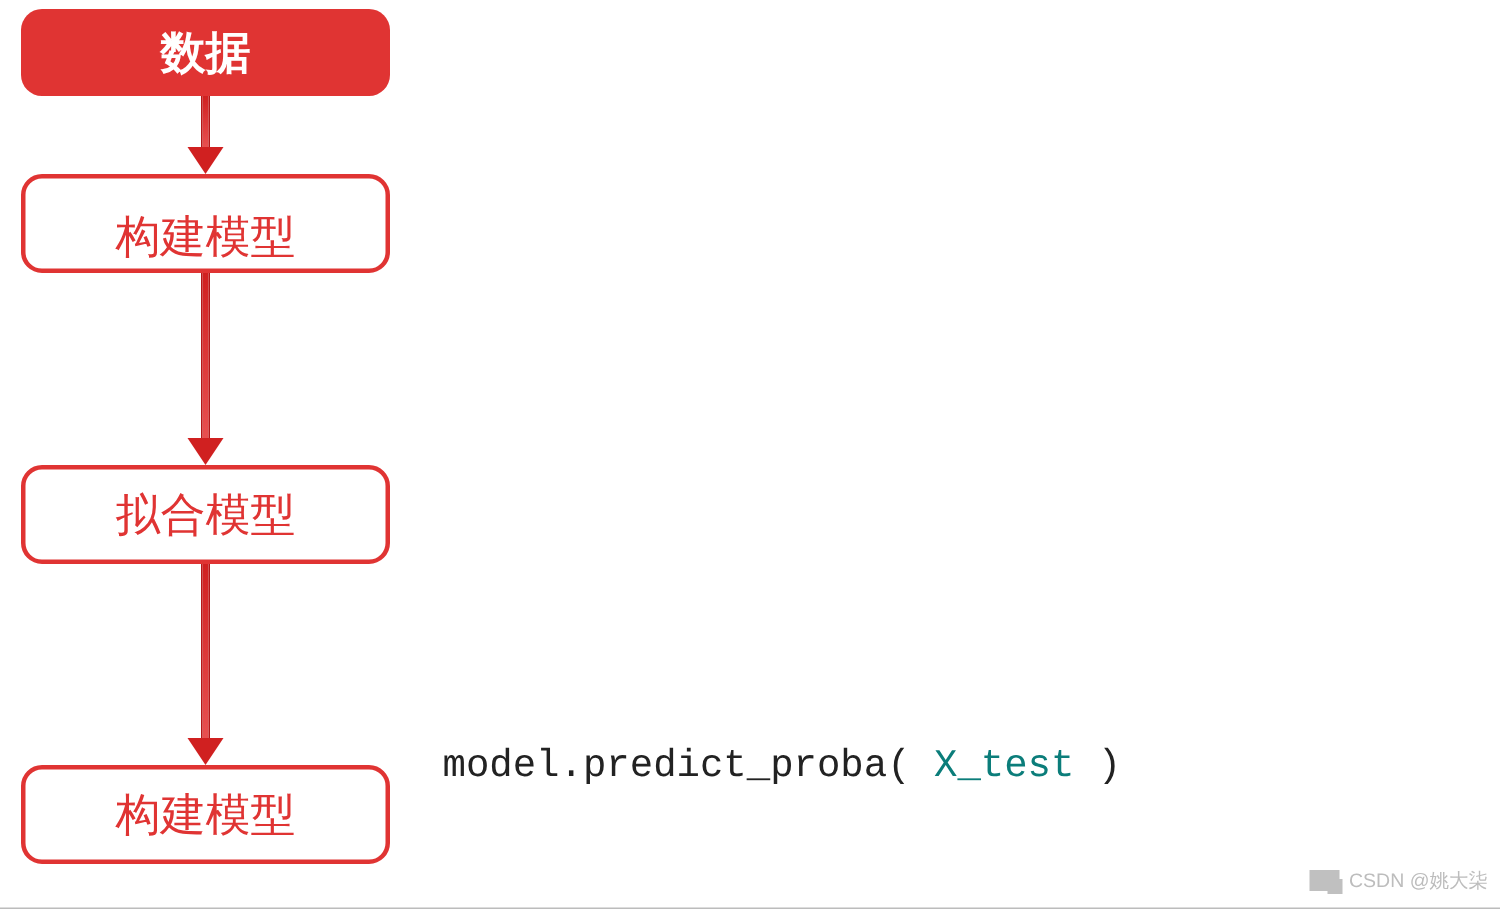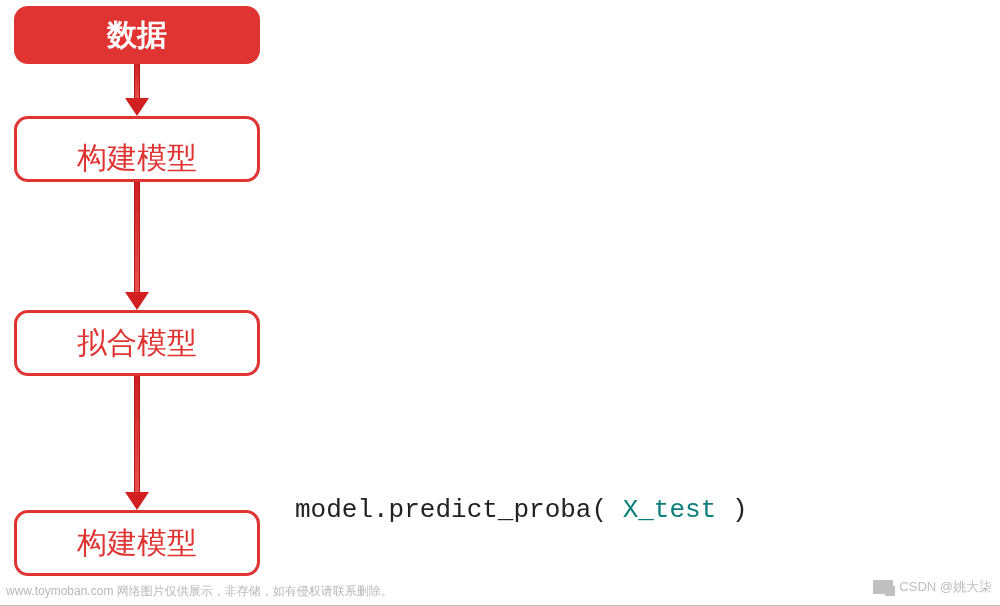--- a/index.html
+++ b/index.html
@@ -172,20 +172,19 @@
   </div>
 
 
 
   <div class="code c3">
     <div>
       <span>model.predict_proba( </span><span class="p-teal">X_test</span><span> )</span>
     </div>
   </div>
 
-  <div class="watermark-left">www.toymoban.com 网络图片仅供展示，非存储，如有侵权请联系删除。</div>
   <div class="watermark-right">
     <span class="wm-icon"></span>
     <span>CSDN @姚大柒</span>
   </div>
 
   <div class="bottom-line"></div>
 </div>
 
 </body></html>

